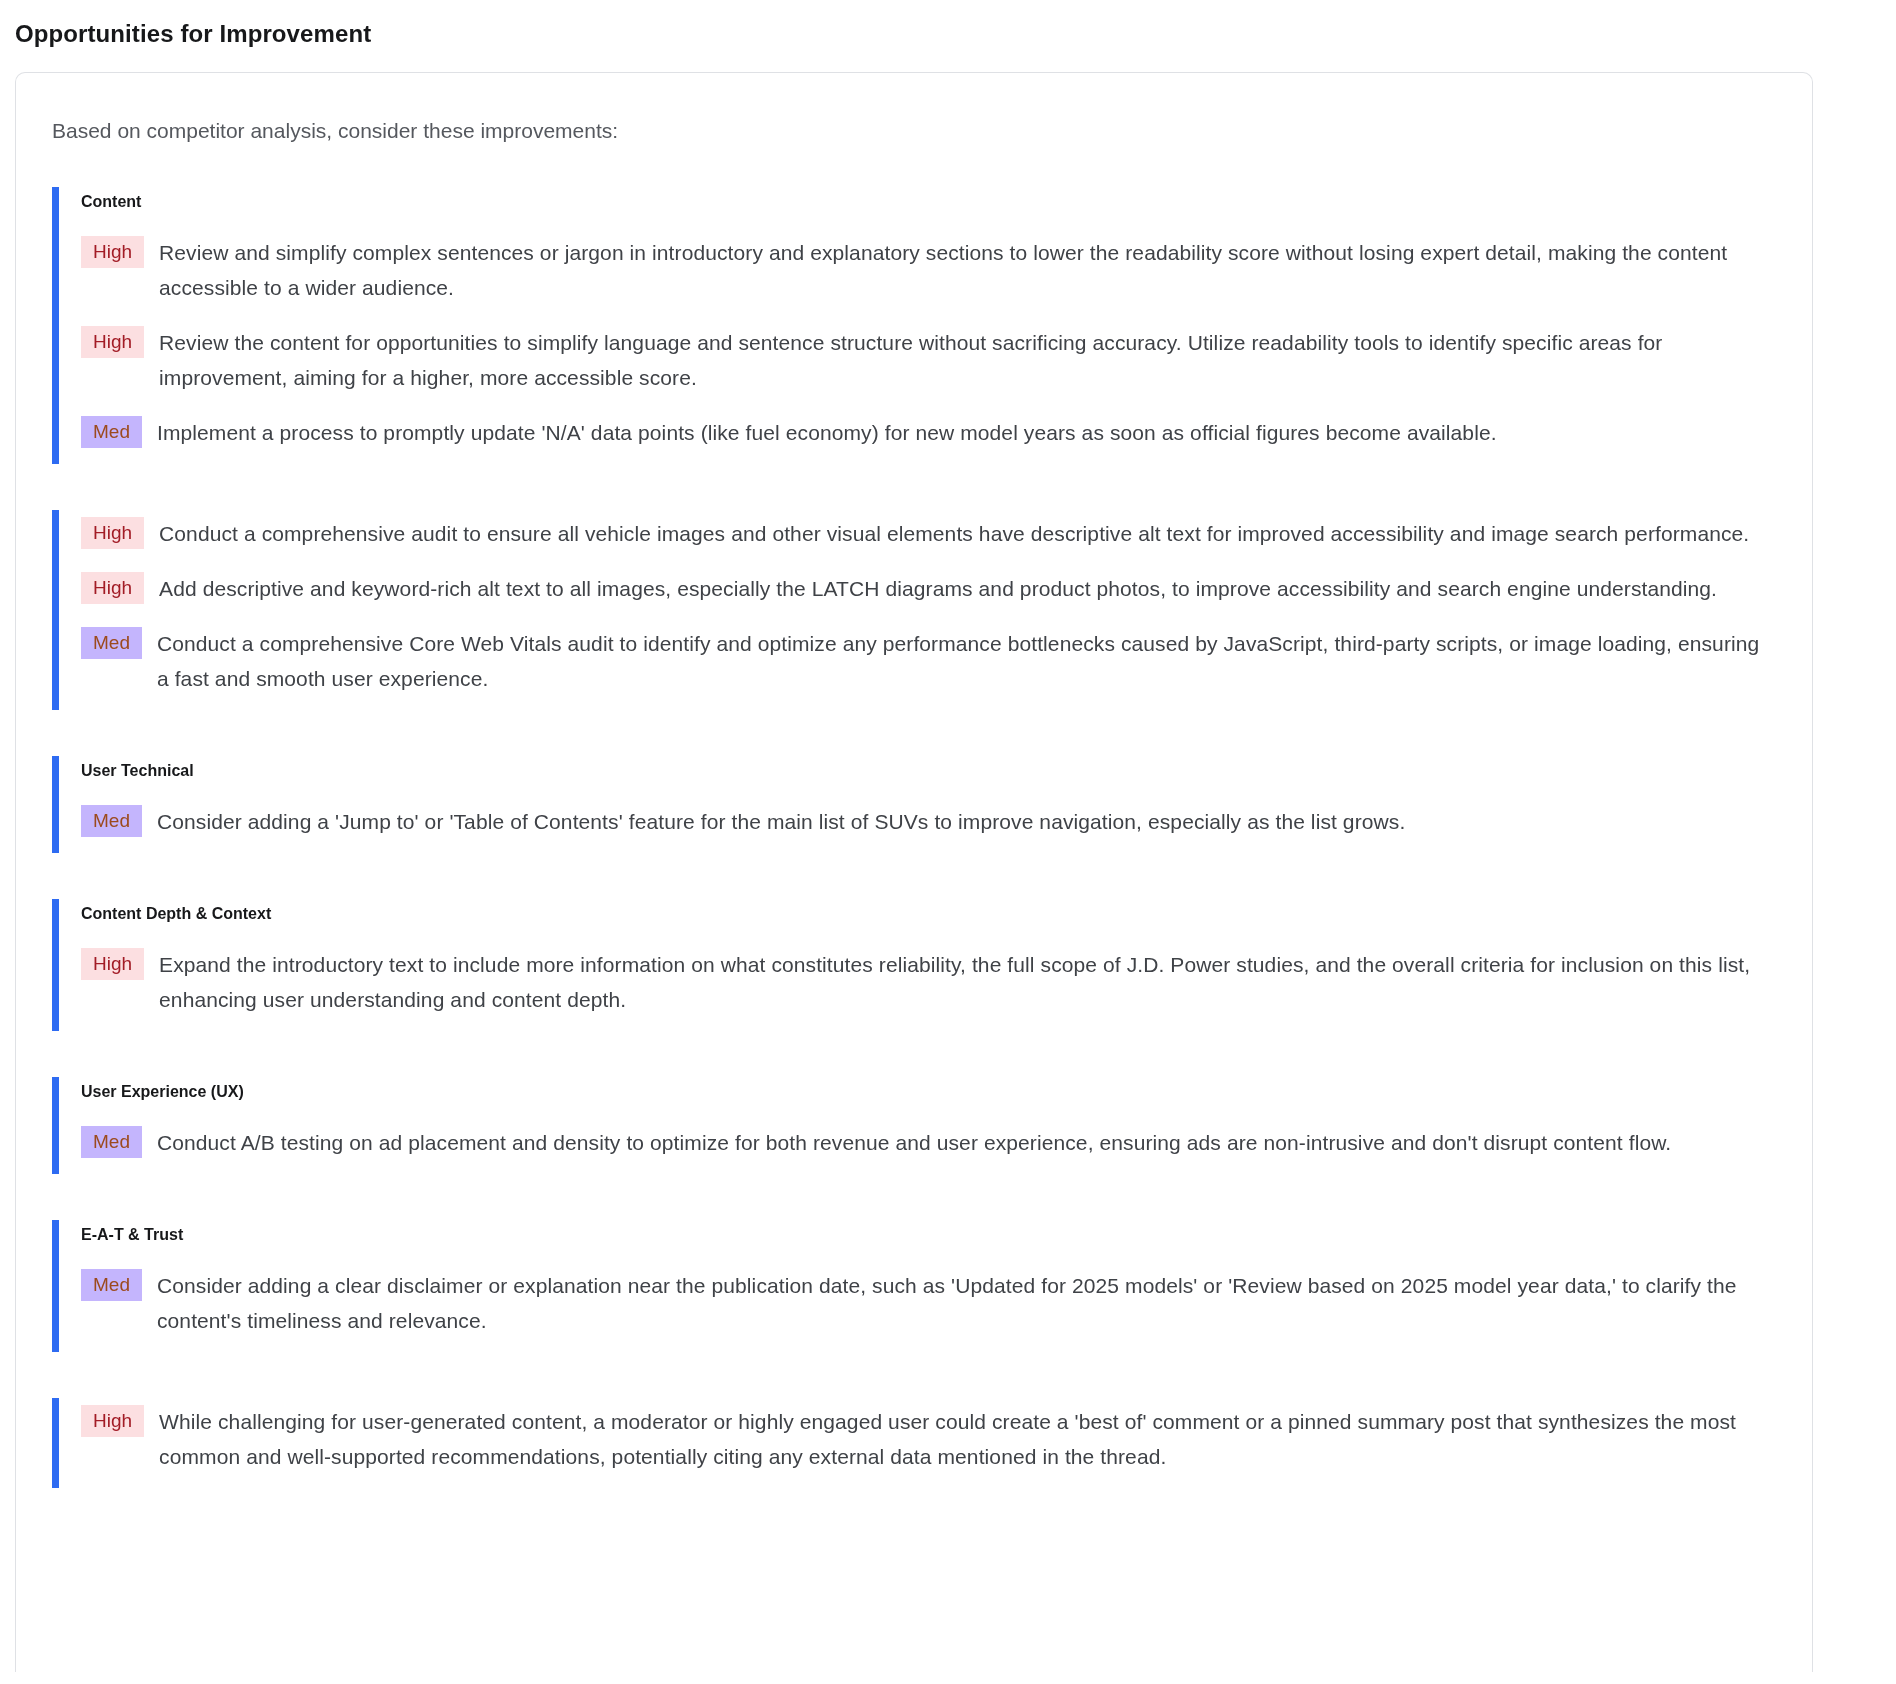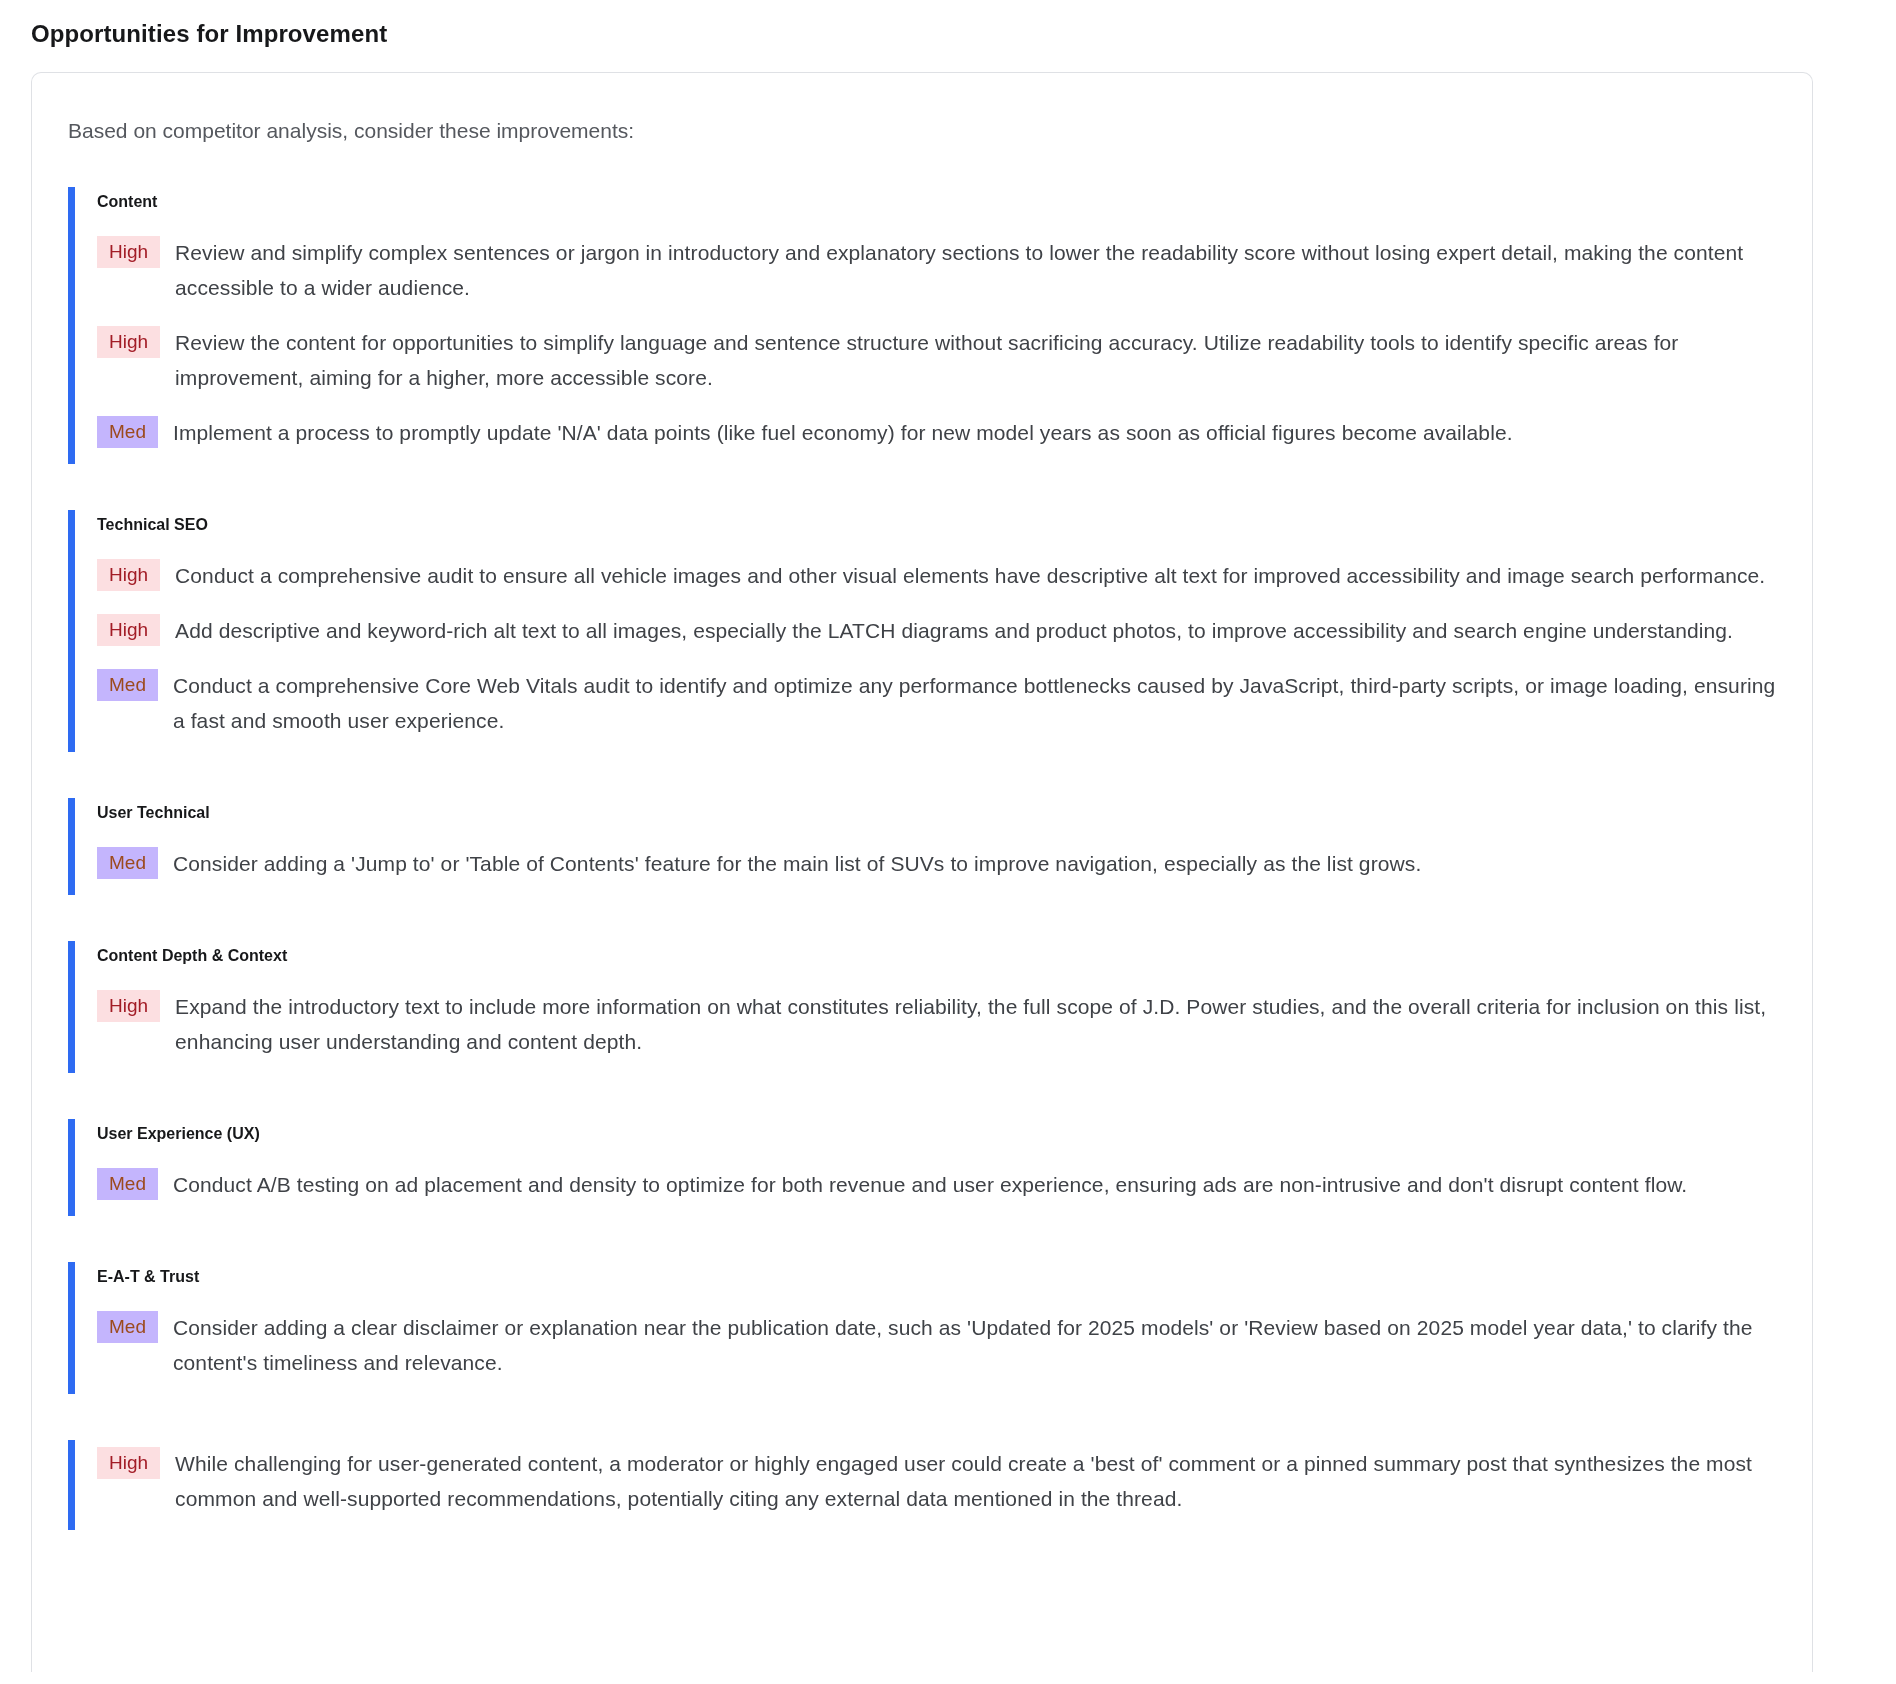--- a/index.html
+++ b/index.html
@@ -5,21 +5,21 @@
   * { margin: 0; padding: 0; box-sizing: border-box; }
   html, body {
     width: 1896px;
     background: #ffffff;
     font-family: "Liberation Sans", "DejaVu Sans", sans-serif;
     color: #3f4247;
   }
   .page {
     width: 1840px;
     min-height: 1684px;
-    padding: 20px 27px 0 31px;
+    padding: 20px 27px 0 15px;
     overflow: hidden;
   }
   .page-title {
     font-size: 24px;
     font-weight: 700;
     color: #17181a;
     letter-spacing: 0.1px;
     margin-bottom: 24px;
   }
   .card {
@@ -100,21 +100,20 @@
   </div>
 
   <div class="item">
     <span class="badge badge-med">Med</span>
     <span class="item-text">Implement a process to promptly update 'N/A' data points (like fuel economy) for new model years as soon as official figures become available.</span>
   </div>
 </div>
   </div>
 
   <div class="section">
-    <div class="section-title">Technical SEO</div>
     <div>
   <div class="item">
     <span class="badge badge-high">High</span>
     <span class="item-text">Conduct a comprehensive audit to ensure all vehicle images and other visual elements have descriptive alt text for improved accessibility and image search performance.</span>
   </div>
 
   <div class="item">
     <span class="badge badge-high">High</span>
     <span class="item-text">Add descriptive and keyword-rich alt text to all images, especially the LATCH diagrams and product photos, to improve accessibility and search engine understanding.</span>
   </div>

